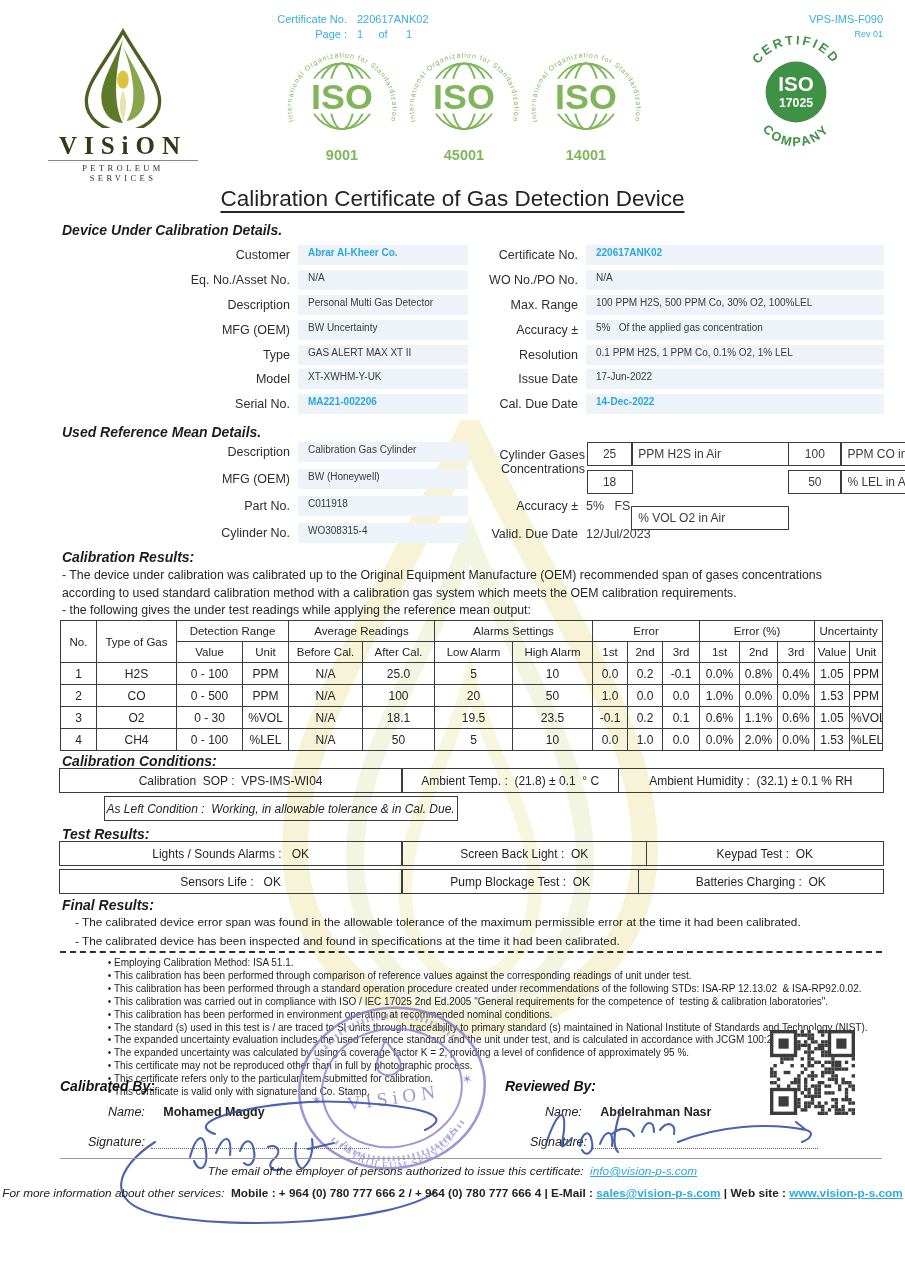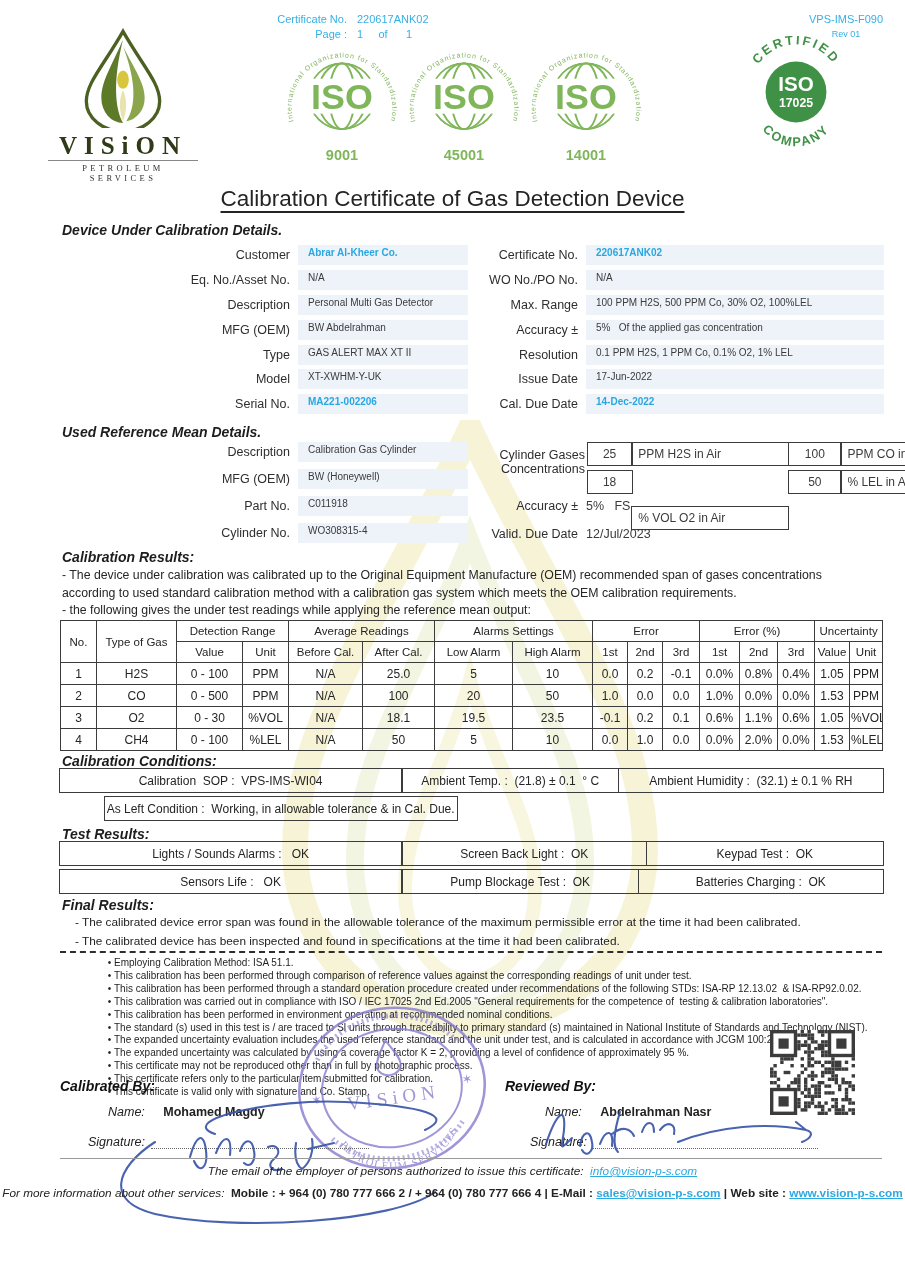--- a/index.html
+++ b/index.html
@@ -69,21 +69,21 @@
   </div>
 
   <div class="content">
 
   <div class="abs hdr-meta hdr-grid" style="left:262px;top:12px">
     <div class="r">Certificate No.</div>
     <div>220617ANK02</div>
     <div class="r">Page :</div>
     <div style="white-space:pre">1     of      1</div>
   </div>
-  <div class="abs hdr-meta" style="right:22px;top:12px;text-align:center">
+  <div class="abs hdr-meta" style="right:22px;top:12px;text-align:right">
     <div>VPS-IMS-F090</div>
     <div style="font-size:9px">Rev 01</div>
   </div>
 
   <div class="abs" style="left:48px;top:28px;width:150px;text-align:center">
     <svg width="120" height="100" viewBox="0 0 140 120">
       <path d="M70,4 C46,46 26,66 26,88 a44,36 0 0 0 88,0 C114,66 94,46 70,4 Z" fill="none" stroke="#4c6022" stroke-width="4"></path>
       <path d="M70,14 C56,46 44,64 44,84 a26,30 0 0 0 26,30 C60,96 58,62 70,14 Z" fill="#5d7a28"></path>
       <path d="M70,22 C84,50 96,66 96,84 a26,28 0 0 1 -22,28 C86,94 86,64 70,22 Z" fill="#8aa54b"></path>
       <ellipse cx="70" cy="62" rx="7" ry="11" fill="#d9c63e"></ellipse>
@@ -181,21 +181,21 @@
         <div class="frow">
           <div class="flabel">Eq. No./Asset No.</div>
           <div class="fval">N/A</div>
         </div>
         <div class="frow">
           <div class="flabel">Description</div>
           <div class="fval">Personal Multi Gas Detector</div>
         </div>
         <div class="frow">
           <div class="flabel">MFG (OEM)</div>
-          <div class="fval">BW Abdelrahman</div>
+          <div class="fval">BW Uncertainty</div>
         </div>
         <div class="frow">
           <div class="flabel">Type</div>
           <div class="fval">GAS ALERT MAX XT II</div>
         </div>
         <div class="frow">
           <div class="flabel">Model</div>
           <div class="fval">XT-XWHM-Y-UK</div>
         </div>
         <div class="frow">
@@ -412,21 +412,21 @@
         </tbody>
       </table>
 
   <div class="abs sec-head" style="left:62px;top:753px">Calibration Conditions:</div>
   <div class="abs strip" style="left:60px;top:768px">
         <div class="cell" style="width: 342px;">Calibration  SOP :  VPS-IMS-WI04</div>
         <div class="cell" style="width: 216px;">Ambient Temp. :  (21.8) ± 0.1  ° C</div>
         <div class="cell" style="width: 264px;">Ambient Humidity :  (32.1) ± 0.1 % RH</div>
       </div>
   <div class="abs strip" style="left:105px;top:796px">
-        <div class="cell" style="width: 352px;">As Left Condition :  Working, in allowable tolerance &amp; in Cal. Due.</div>
+        <div class="cell" style="width: 352px; font-style: italic;">As Left Condition :  Working, in allowable tolerance &amp; in Cal. Due.</div>
       </div>
 
   <div class="abs sec-head" style="left:62px;top:826px">Test Results:</div>
   <div class="abs strip" style="left:60px;top:841px">
         <div class="cell" style="width: 342px;">Lights / Sounds Alarms :   OK</div>
         <div class="cell" style="width: 244px;">Screen Back Light :  OK</div>
         <div class="cell" style="width: 236px;">Keypad Test :  OK</div>
       </div>
   <div class="abs strip" style="left:60px;top:869px">
         <div class="cell" style="width: 342px;">Sensors Life :   OK</div>

